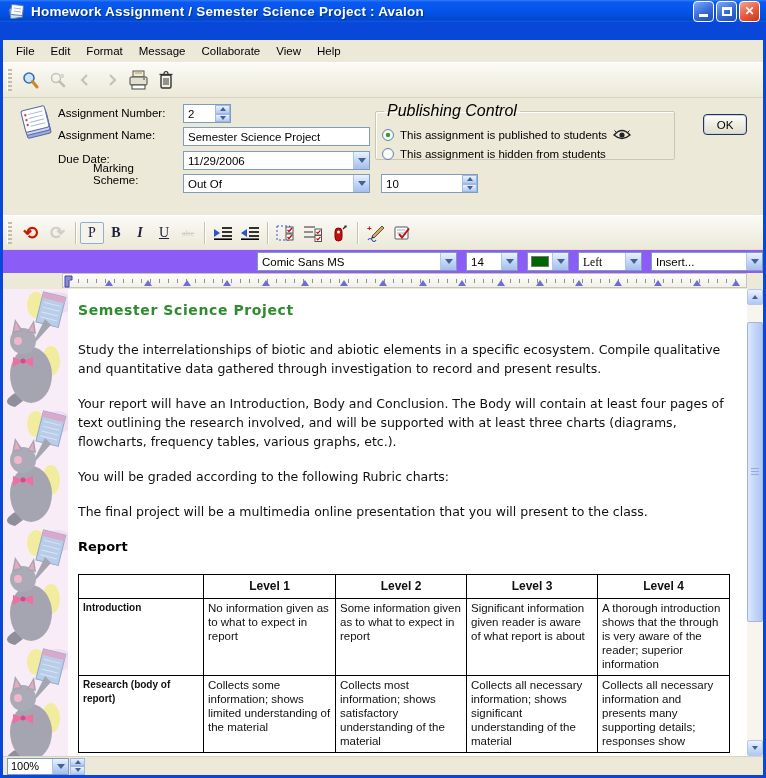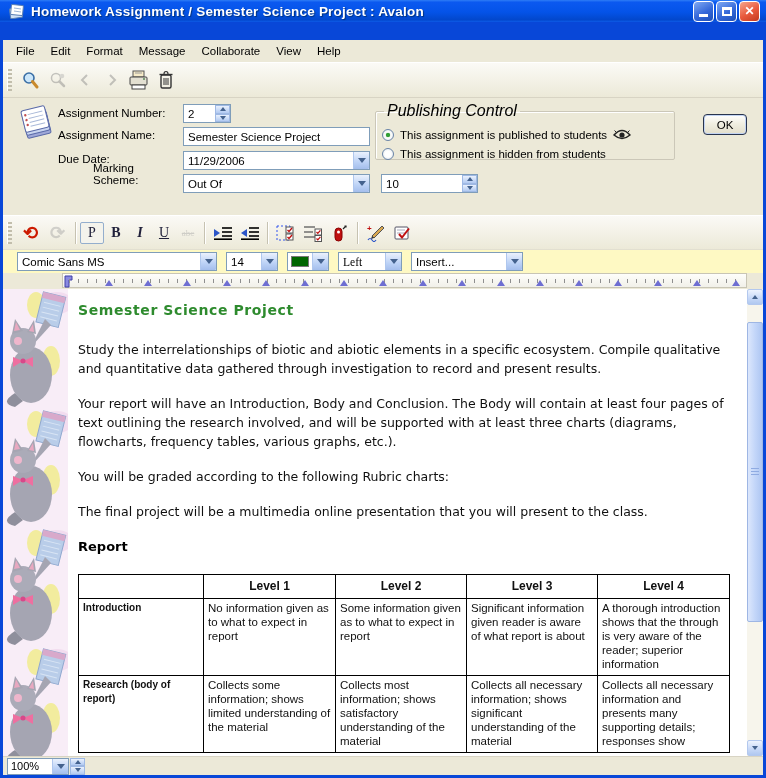--- a/index.html
+++ b/index.html
@@ -76,22 +76,22 @@
     border-radius:50%; background:#2FA035; box-shadow:0 0 1px #1A7A1F; }
 
   .okbtn { position:absolute; left:700px; top:16px; width:44px; height:21px;
     border:1px solid #28344E; border-radius:4px; font-size:11.5px;
     background:linear-gradient(#FFFFFF,#F1EFE2 45%,#E2DECB);
     box-shadow:inset 0 0 0 1px #C2D3F2; display:flex; align-items:center; justify-content:center; }
 
   .panel-gap { height:7px; }
 
   
-  .font-row { height:23px; display:flex; align-items:center; gap:9px; padding-left:14px;
-    background:#fef9c3; }
+  .font-row { height:23px; display:flex; align-items:center; gap:9px; padding-left:7px;
+    background:#8b5cf6;justify-content:flex-end; }
   .font-row .ctrl { position:static; }
   .w-font { width:200px; } .w-size { width:52px; } .w-color { width:42px; padding-left:2px; }
   .w-align { width:64px;font-family:Liberation Serif, serif; } .w-insert { width:112px; }
   .swatch { width:18px; height:11px; background:#006600; border:1px solid #777; margin-left:1px; }
 
   
   .ruler-row { height:16px; background:#ECE9D8; position:relative; }
   .ruler { position:absolute; left:59px; right:16px; top:0; height:15px;
     background:linear-gradient(#FEFEFB,#F1F0E9); border:1px solid #C8C5B5; }
   .ticks { position:absolute; left:6px; right:4px; bottom:4px; height:4px;

